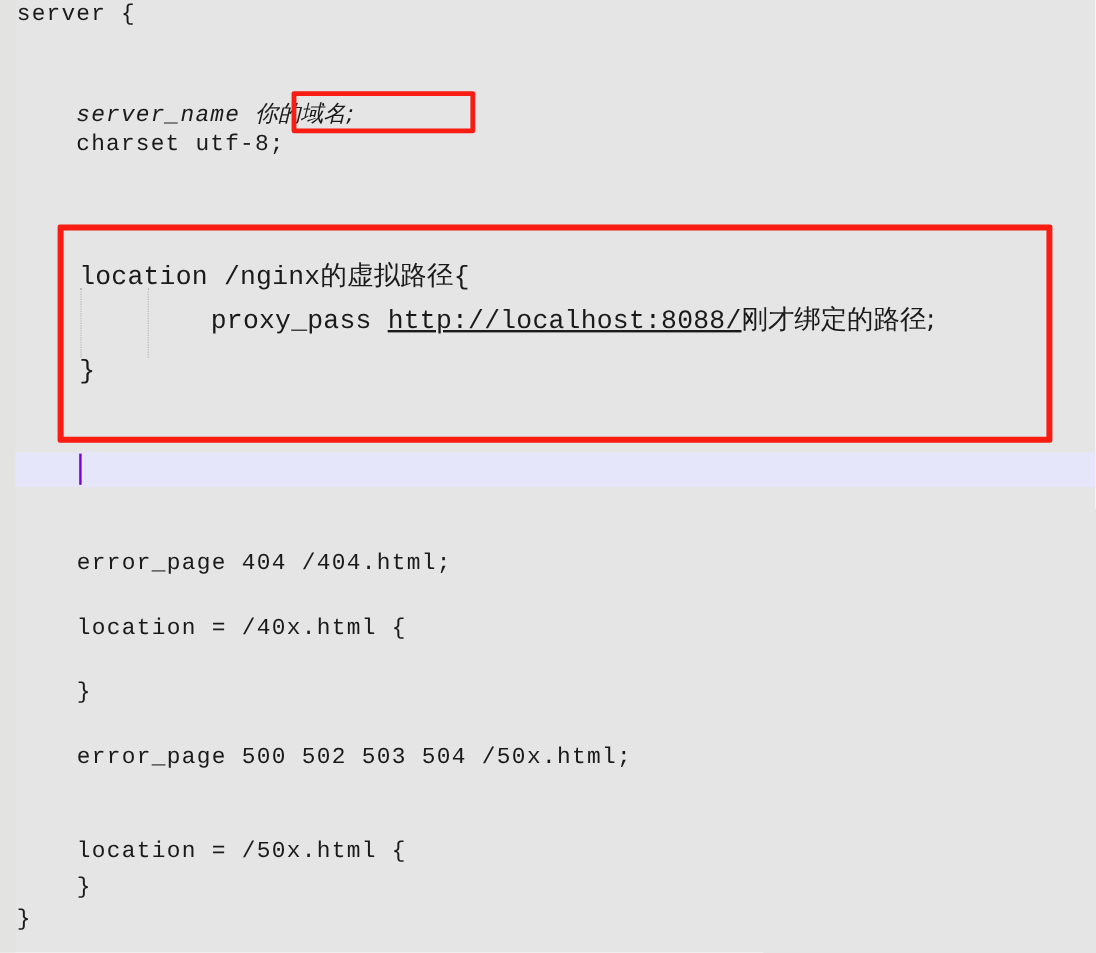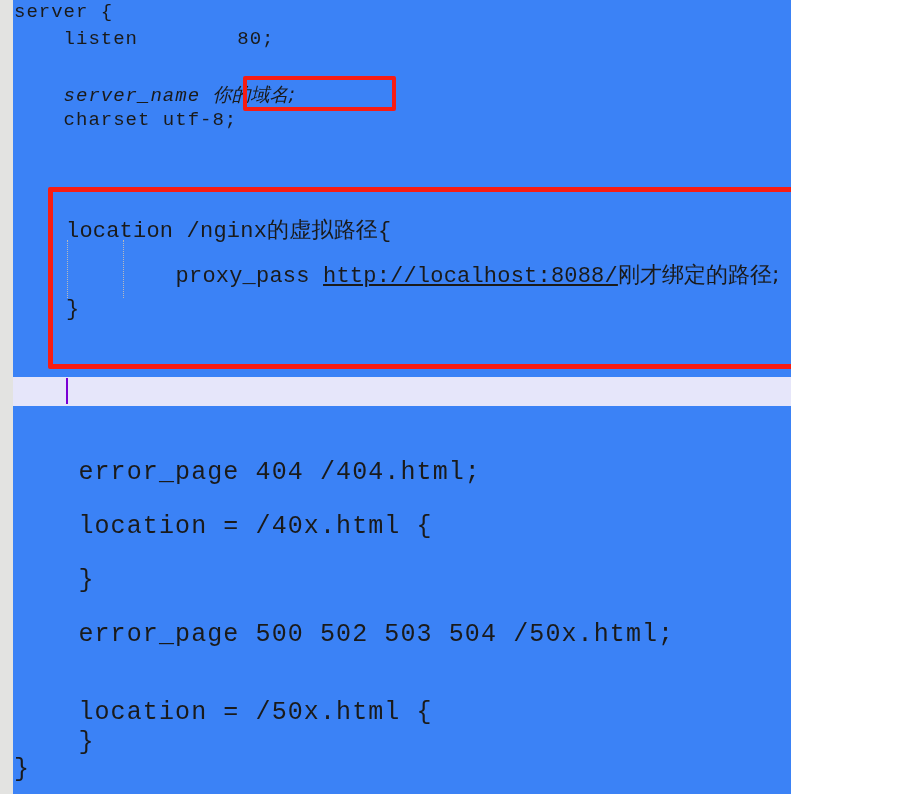--- a/index.html
+++ b/index.html
@@ -2,23 +2,23 @@
 <html><head>
 <meta charset="utf-8">
 <style>
   html, body {
     margin: 0;
     padding: 0;
     background: #ffffff;
   }
   #screen {
     position: relative;
-    width: 791px;
+    width: 913px;
     height: 794px;
-    background: #3b82f6;
+    background: #e5e5e5;
     overflow: hidden;
     font-family: "Liberation Mono", "DejaVu Sans Mono", monospace;
   }
 
   
   .gutter {
     position: absolute;
     left: 0;
     top: 0;
     width: 13px;
@@ -56,21 +56,21 @@
   }
   .code-top {
     font-size: 19px;
     letter-spacing: 1.0px;
   }
   .code-block {
     font-size: 22px;
     letter-spacing: 0.2px;
   }
   .code-bottom {
-    font-size: 25px;
+    font-size: 19px;
     letter-spacing: 1.1px;
   }
   .cjk {
     font-family: "DejaVu Sans", "Liberation Sans", sans-serif;
     letter-spacing: 0;
   }
   .u-line {
     text-decoration: underline;
     text-underline-offset: 2px;
   }
@@ -110,37 +110,36 @@
 
 <div id="screen">
 
   <div class="gutter"></div>
 
   <div class="line-highlight"></div>
   <div class="caret"></div>
 
   <div class="code-line code-top" style="left:14px; top:1px;">server {</div>
 
-  <div class="code-line code-top" style="left:14px; top:28px;">    listen        80;</div>
 
 
   <div class="code-line code-top" style="left:14px; top:82px;font-style:italic;"><span>    server_name </span><span class="cjk">你的域名;</span></div>
 
   <div class="code-line code-top" style="left:14px; top:109px;">    charset utf-8;</div>
 
   <div class="red-box red-box-small"></div>
 
   <div class="red-box red-box-large"></div>
 
   <div class="indent-guide" style="left:67px; top:240px; height:58px;"></div>
   <div class="indent-guide" style="left:123px; top:240px; height:58px;"></div>
 
   <div class="code-line code-block" style="left:66px; top:215px;"><span>location /nginx的虚拟路径{</span></div>
 
-  <div class="code-line code-block" style="left:122px; top:260px;"><span>    proxy_pass </span><span class="u-line">http://localhost:8088/</span><span class="cjk">刚才绑定的路径;</span></div>
+  <div class="code-line code-block" style="left:122px; top:251px;"><span>    proxy_pass </span><span class="u-line">http://localhost:8088/</span><span class="cjk">刚才绑定的路径;</span></div>
 
   <div class="code-line code-block" style="left:66px; top:297px;">}</div>
 
   <div class="code-line code-bottom" style="left:14px; top:458px;">    error_page 404 /404.html;</div>
 
   <div class="code-line code-bottom" style="left:14px; top:512px;">    location = /40x.html {</div>
 
   <div class="code-line code-bottom" style="left:14px; top:566px;">    }</div>
 
   <div class="code-line code-bottom" style="left:14px; top:620px;">    error_page 500 502 503 504 /50x.html;</div>

